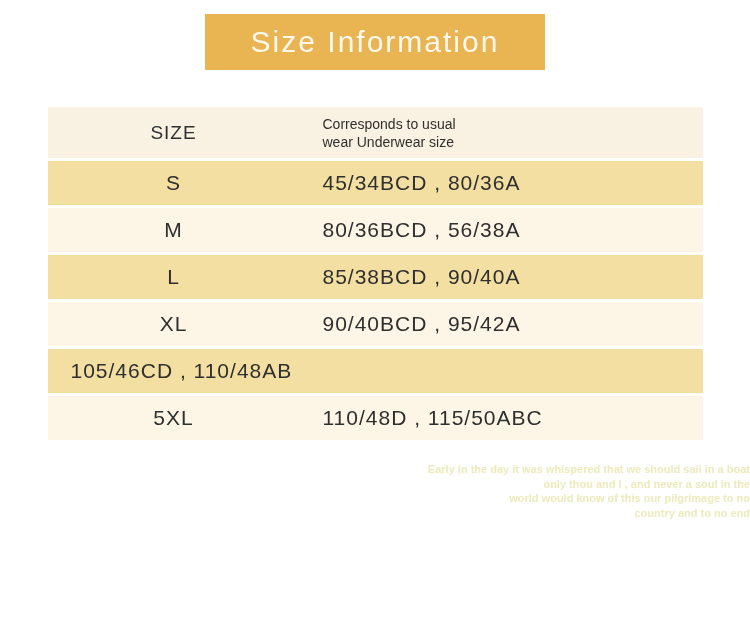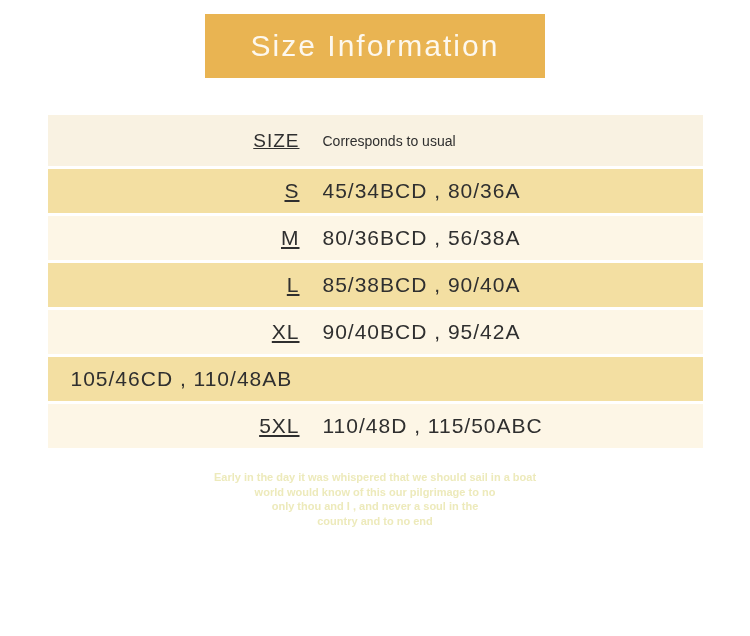--- a/index.html
+++ b/index.html
@@ -14,21 +14,21 @@
     color: var(--table_text, #2f2f2f);
     overflow: hidden;
   }
   .page {
     width: 750px;
     height: 636px;
     position: relative;
   }
   .title-banner {
     width: 340px;
-    height: 64px;
+    height: 56px;
     margin: 14px auto 0 auto;
     background: var(--banner_bg, #e9b452);
     display: flex;
     align-items: center;
     justify-content: center;
   }
   .title-banner .title-text {
     color: var(--title_text, #fdf8ee);
     font-size: 30px;
     letter-spacing: 2px;
@@ -51,23 +51,22 @@
     height: 44px;
   }
   .data-row.alt {
     background: var(--row_alt_bg, #f3dfa2);
   }
   .data-row.light {
     background: var(--row_light_bg, #fdf6e6);
   }
   .cell-size {
     width: 252px;
-    text-align: right;
+    text-align: center;
     flex: 0 0 252px;
-    text-decoration: underline;
   }
   .cell-value {
     flex: 1 1 auto;
     text-align: left;
     padding-left: 23px;
   }
   .header-row .cell-size {
     font-size: 19px;
     letter-spacing: 1px;
   }
@@ -76,21 +75,21 @@
     font-weight: 400;
     line-height: 18px;
   }
   .data-row .cell-size,
   .data-row .cell-value {
     font-size: 21px;
     letter-spacing: 1px;
   }
   .footer-quote {
     margin-top: 22px;
-    text-align: center;
+    text-align: right;
     color: var(--footer_text, #edeabb);
     font-size: 11px;
     line-height: 14.5px;
     font-weight: 700;
   }
 </style>
 </head>
 <body>
 
 <div class="page">
@@ -98,20 +97,21 @@
   <div class="title-banner">
     <span class="title-text">Size Information</span>
   </div>
 
   <div class="size-table">
 
     <div class="row header-row">
       <div class="cell-size">SIZE</div>
       <div class="cell-value">
         <div>Corresponds to usual</div>
+        <div>wear Underwear size</div>
       </div>
     </div>
 
     <div class="row data-row alt">
       <div class="cell-size">S</div>
       <div class="cell-value">45/34BCD , 80/36A</div>
     </div>
 
     <div class="row data-row light">
       <div class="cell-size">M</div>
@@ -136,18 +136,18 @@
 
     <div class="row data-row light">
       <div class="cell-size">5XL</div>
       <div class="cell-value">110/48D , 115/50ABC</div>
     </div>
 
   </div>
 
   <div class="footer-quote">
     <div>Early in the day it was whispered that we should sail in a boat</div>
+    <div>only thou and I , and never a soul in the</div>
     <div>world would know of this our pilgrimage to no</div>
-    <div>only thou and I , and never a soul in the</div>
     <div>country and to no end</div>
   </div>
 
 </div>
 
 </body></html>

